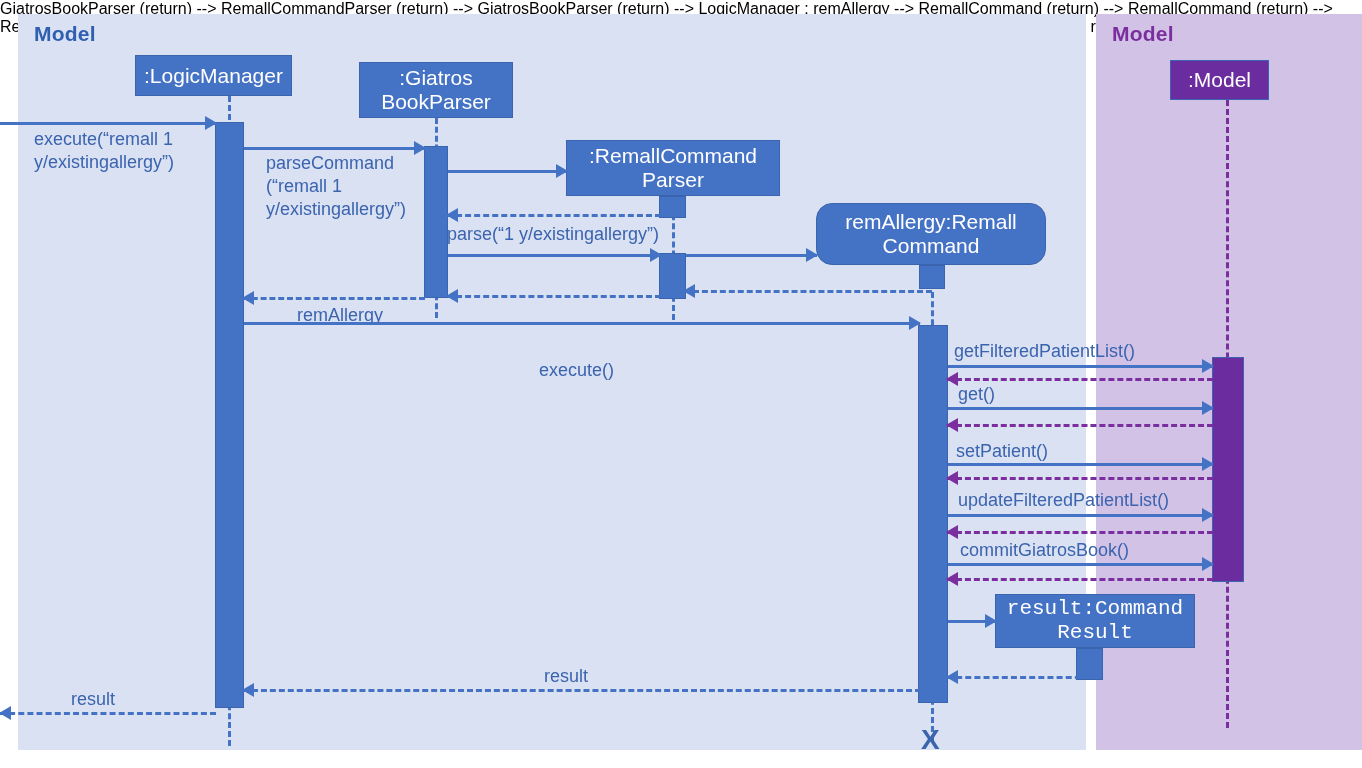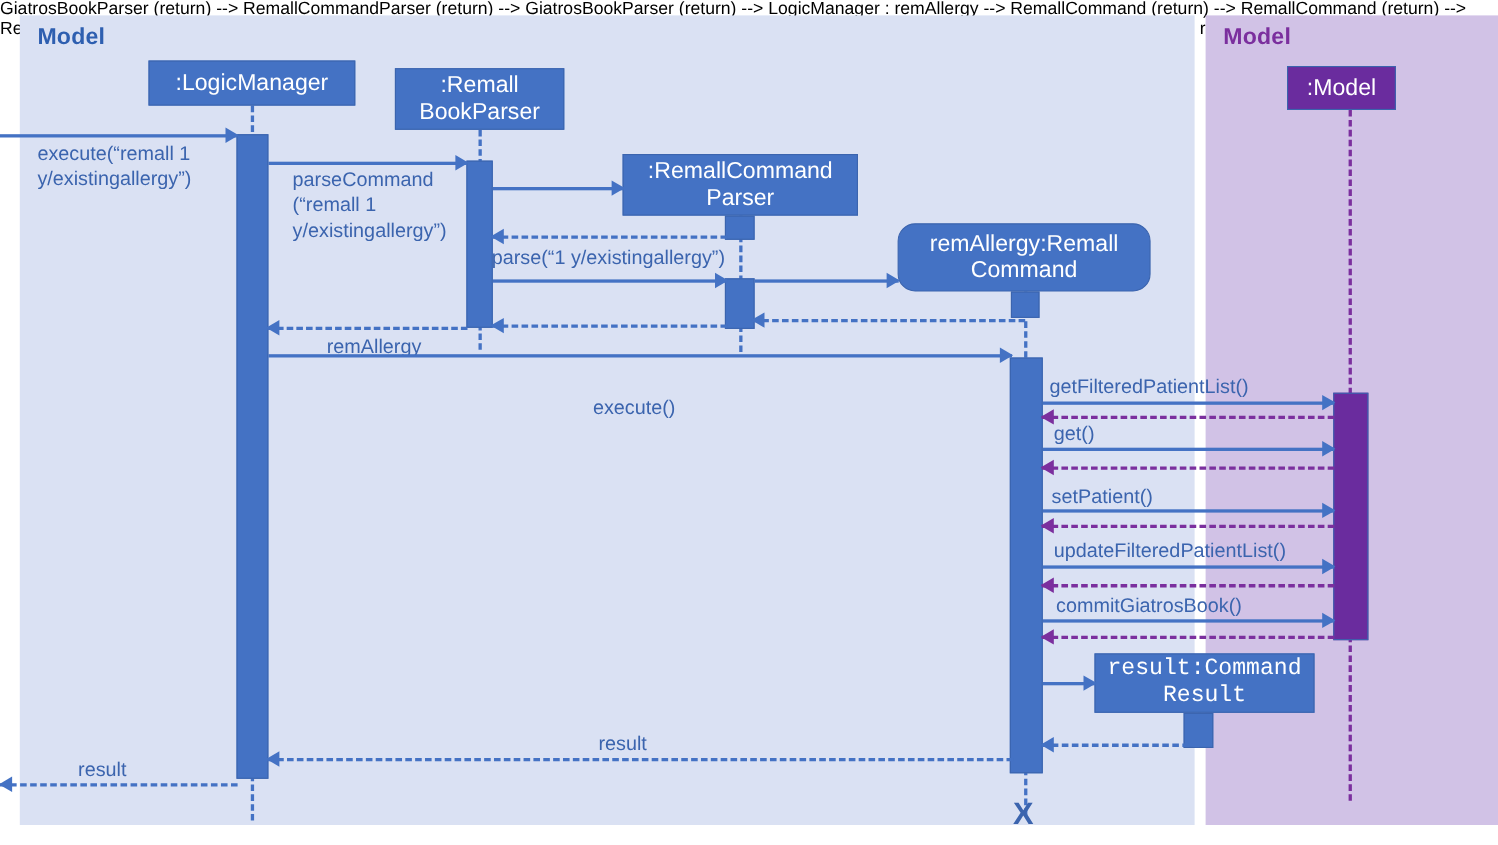--- a/index.html
+++ b/index.html
@@ -73,26 +73,26 @@
   <div class="activation blue" style="left:215px;top:122px;width:29px;height:586px;"></div>
   <div class="activation blue" style="left:424px;top:146px;width:24px;height:152px;"></div>
   <div class="activation blue" style="left:659px;top:196px;width:27px;height:22px;"></div>
   <div class="activation blue" style="left:659px;top:253px;width:27px;height:46px;"></div>
   <div class="activation blue" style="left:919px;top:265px;width:26px;height:24px;"></div>
   <div class="activation blue" style="left:918px;top:325px;width:30px;height:378px;"></div>
   <div class="activation purple" style="left:1212px;top:357px;width:32px;height:225px;"></div>
   <div class="activation blue" style="left:1076px;top:648px;width:27px;height:32px;"></div>
 
   
-  <div class="obox blue" style="left:135px;top:55px;width:188px;height:41px;">
+  <div class="obox blue" style="left:135px;top:55px;width:157px;height:41px;">
     <span>:LogicManager</span>
   </div>
 
   <div class="obox blue" style="left:359px;top:62px;width:154px;height:56px;">
-    <span style="white-space:pre;">:Remall
+    <span style="white-space:pre;">:Giatros
 BookParser</span>
   </div>
 
   <div class="obox blue" style="left:566px;top:140px;width:214px;height:56px;">
     <span style="white-space:pre;">:RemallCommand
 Parser</span>
   </div>
 
   <div class="obox blue" style="left:816px;top:203px;width:230px;height:62px;border-radius:16px;">
     <span style="white-space:pre;">remAllergy:Remall

